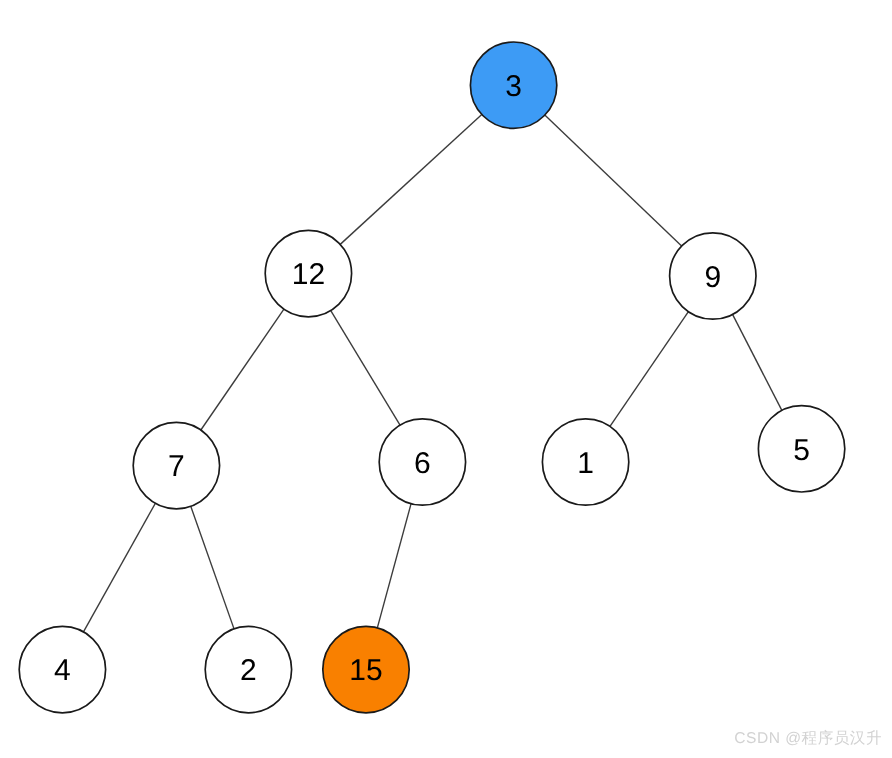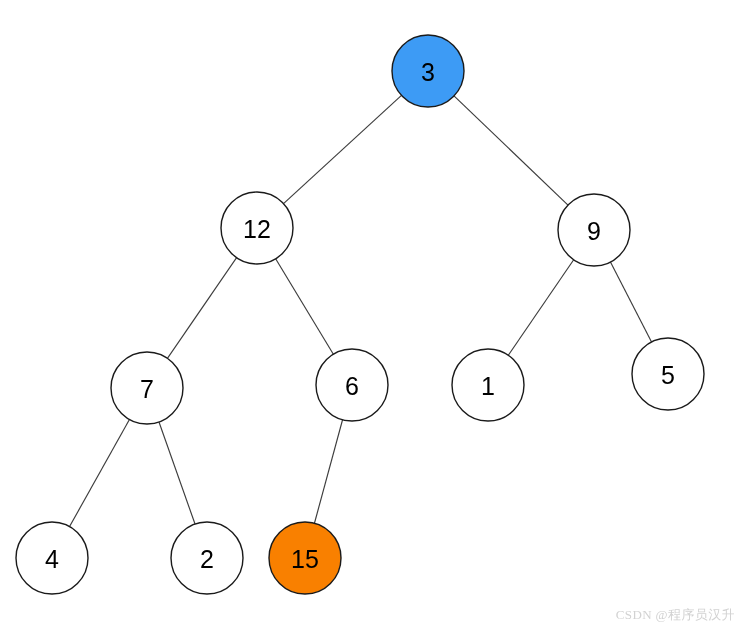--- a/index.html
+++ b/index.html
@@ -38,21 +38,21 @@
     font-size: 25px;
     fill: #000000;
     text-anchor: middle;
     dominant-baseline: central;
     pointer-events: none;
   }
   #watermark {
     position: absolute;
     right: 8px;
     bottom: 8px;
-    font-family: Liberation Serif, serif;
+    font-family: Liberation Sans, sans-serif;
     font-size: 13px;
     color: #d2d2d2;
     letter-spacing: 0.4px;
     white-space: nowrap;
     user-select: none;
   }
 </style>
 </head>
 <body>
 

